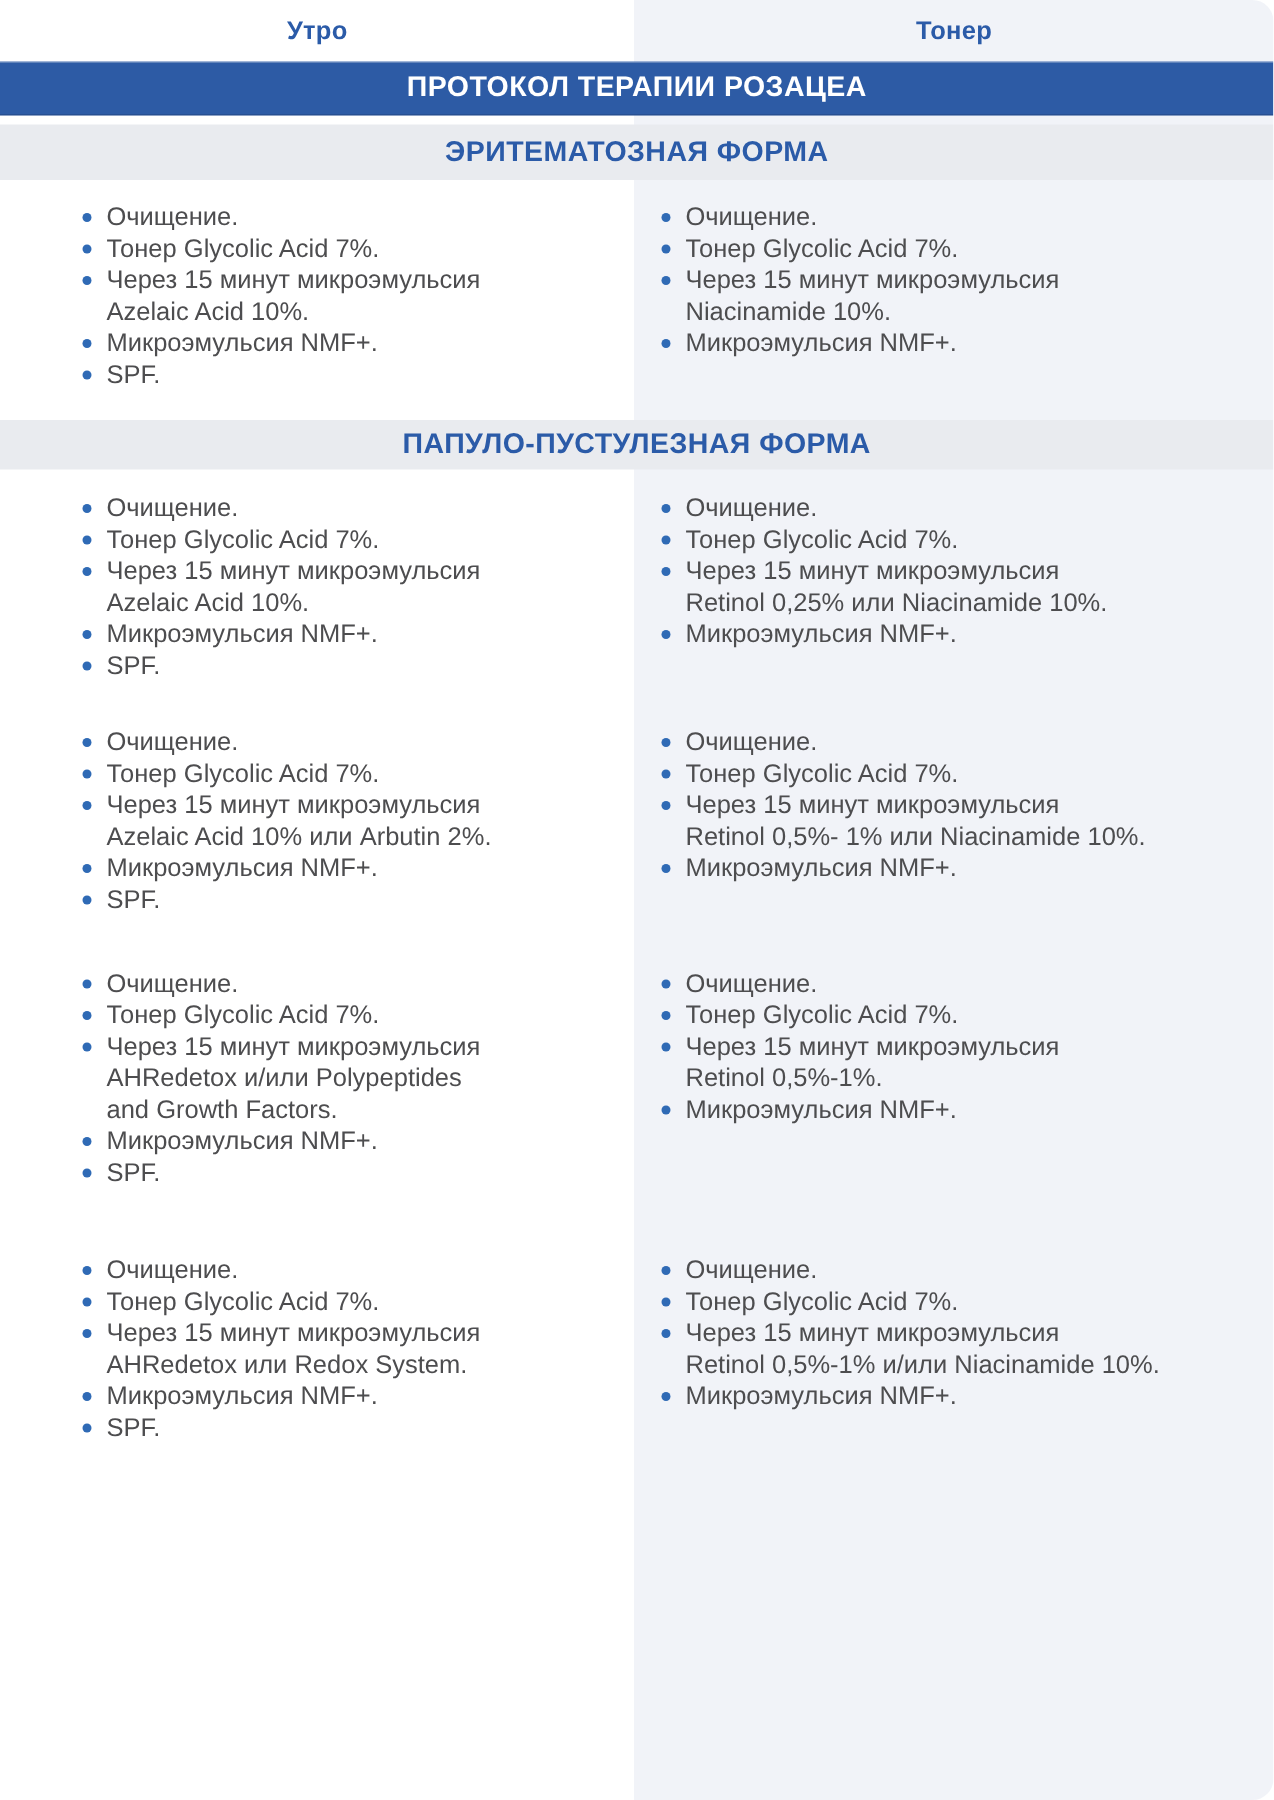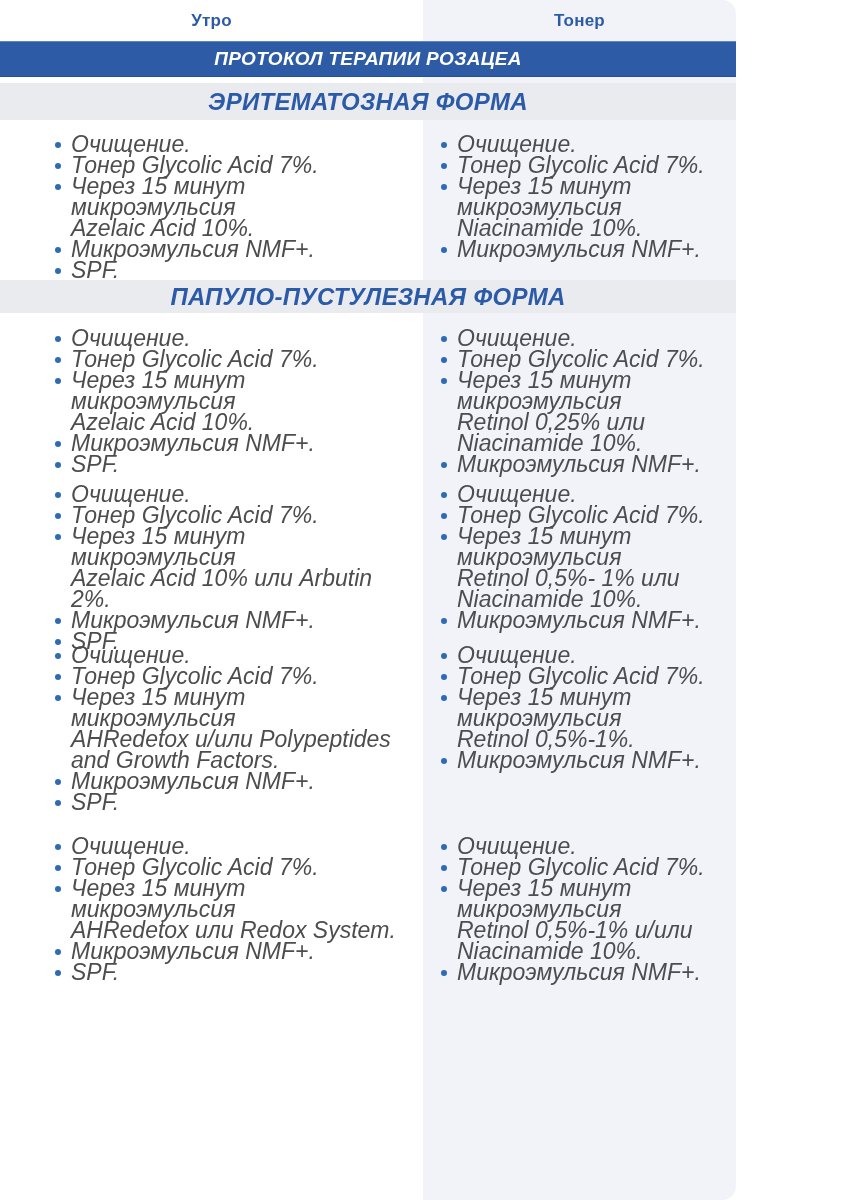--- a/index.html
+++ b/index.html
@@ -2,21 +2,21 @@
 <html style="--band-blue: #2d5ba5; --band-gray: #e9ebef; --accent-blue: #2b5ba8; --bullet-blue: #2f6ab5; --text-gray: #4d4d4f; --right-col-bg: #f1f3f8;"><head>
 <meta charset="utf-8">
 <style>
   * { margin: 0; padding: 0; box-sizing: border-box; }
   body {
     font-family: "Liberation Sans", "DejaVu Sans", sans-serif;
     background: #fff;
   }
   .page {
     position: relative;
-    width: 736px;
+    width: 849px;
     height: 1200px;
     overflow: hidden;
     display: flex;
     flex-direction: column;
     
     background: linear-gradient(to right,
       #ffffff 0px, #ffffff 423px,
       var(--right-col-bg, #f1f3f8) 423px, var(--right-col-bg, #f1f3f8) 100%);
     border-radius: 14px;
   }
@@ -38,53 +38,51 @@
   
   .band {
     flex: 0 0 auto;
     display: flex;
     align-items: center;
     justify-content: center;
     text-align: center;
     font-weight: 700;
     letter-spacing: 0.3px;
     text-transform: uppercase;
-    font-style: italic;
   }
   .band.blue {
     height: 38px;
     background: var(--band-blue, #2d5ba5);
     color: #ffffff;
     font-size: 19px;
     border-top: 1px solid rgba(255,255,255,0.25);
     border-bottom: 1px solid rgba(0,0,0,0.12);
   }
   .band.blue.first { height: 36px; margin-bottom: 6px; }
   .band.gray {
     height: 37px;
     background: var(--band-gray, #e9ebef);
     color: var(--accent-blue, #2b5ba8);
-    font-size: 24px;
+    font-size: 19px;
   }
   .band.gray.slim { height: 33px; }
 
   
   .content { flex: 0 0 auto; }
   .content.c1 { height: 160px; padding-top: 14px; }
   .content.c2 { height: 156px; padding-top: 15px; }
   .content.c3 { height: 161px; padding-top: 15px; }
   .content.c4 { height: 186px; padding-top: 15px; }
   .content.c5 { flex: 1 1 auto; padding-top: 20px; }
 
   ul.list {
     list-style: none;
-    font-size: 23px;
+    font-size: 17px;
     line-height: 21px;
     color: var(--text-gray, #4d4d4f);
-    font-style: italic;
   }
   .col-left  ul.list { padding-left: 55px; padding-right: 10px; }
   .col-right ul.list { padding-left: 18px; padding-right: 10px; }
   ul.list li { display: flex; align-items: flex-start; }
   ul.list .dot {
     flex: 0 0 auto;
     width: 6px; height: 6px;
     border-radius: 50%;
     background: var(--bullet-blue, #2f6ab5);
     margin: 8px 10px 0 0;

